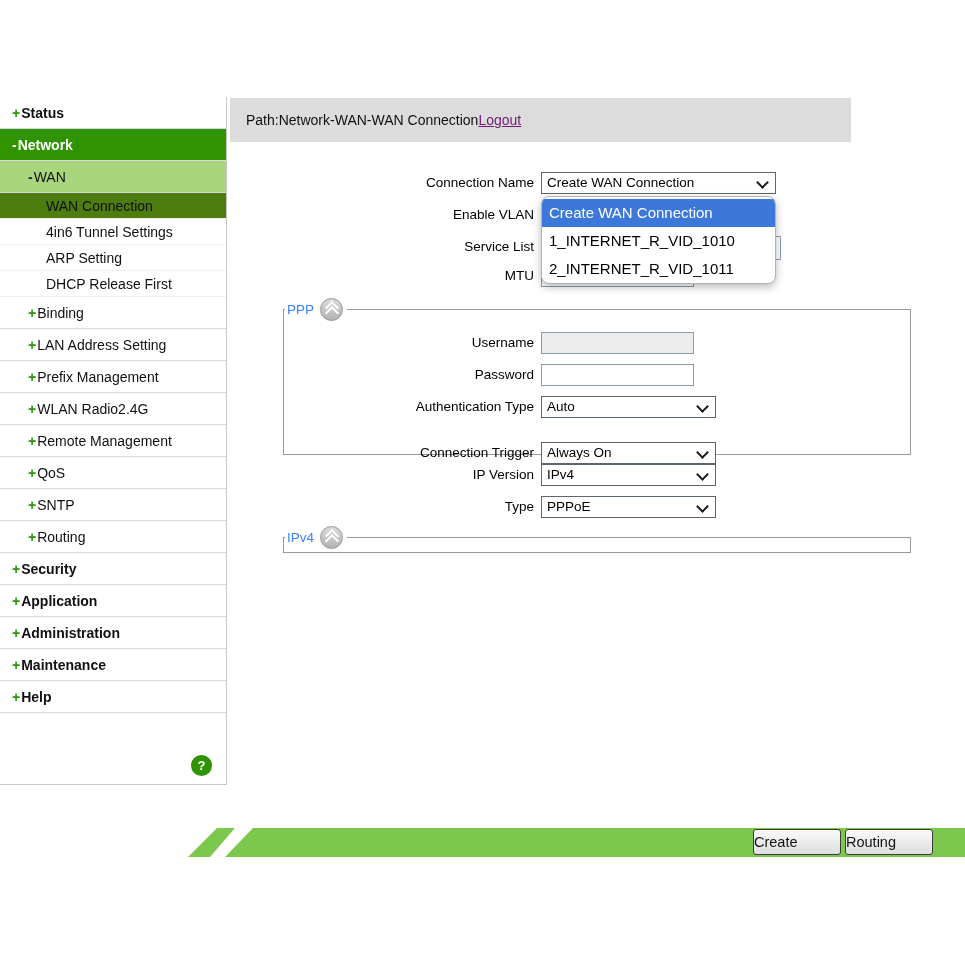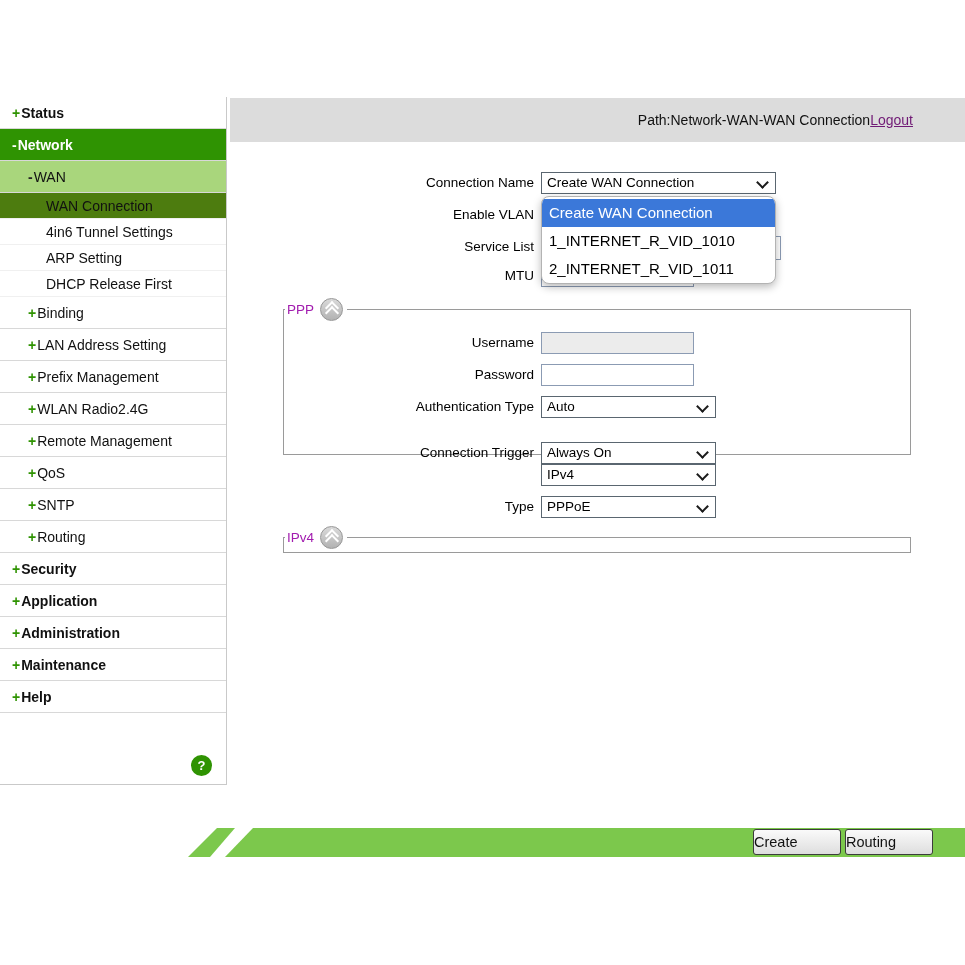--- a/index.html
+++ b/index.html
@@ -17,22 +17,22 @@
   .act1{background:#2f9302;color:#fff;}
   .act1 .plus{color:#fff;}
   .act2{background:#a9d67c;}
   .act2 .plus{color:#222;font-weight:bold;}
   .act3{background:#4d7c0f;}
   .help-btn{position:absolute;right:14px;bottom:8px;width:21px;height:21px;border-radius:50%;
             background:#2f9302;color:#fff;font-size:13px;font-weight:bold;text-align:center;
             line-height:21px;cursor:pointer;}
 
   
-  .topbar{position:absolute;left:230px;top:98px;width:735px;height:44px;background:#dcdcdc;
-          display:flex;align-items:center;justify-content:flex-end;box-sizing:border-box;
+  .topbar{position:absolute;left:230px;top:98px;width:621px;height:44px;background:#dcdcdc;
+          display:flex;align-items:center;justify-content:flex-start;box-sizing:border-box;
           padding:0 52px 0 16px;font-size:14px;}
   .logout{text-decoration:underline;color:#701a75;cursor:pointer;}
 
   
   .frow{position:absolute;left:228px;width:737px;height:22px;}
   .flabel{position:absolute;left:0;width:306px;top:0;height:22px;line-height:22px;
           text-align:right;font-size:13.5px;color:#000;}
   .sel{position:absolute;left:313px;top:0;height:22px;background:#fff;border:1px solid #5a6670;
        box-sizing:border-box;font-size:13.5px;line-height:20px;padding-left:5px;color:#000;cursor:pointer;}
   .sel .chev{position:absolute;right:8px;top:5px;width:7px;height:7px;
@@ -43,21 +43,21 @@
   .inp.dis{background:#ececec;}
   .svc-box{position:absolute;left:313px;top:0;width:240px;height:24px;border:1px solid #8b9bb3;
            background:#fff;box-sizing:border-box;}
   .chk{position:absolute;left:316px;top:4px;width:13px;height:13px;border:1px solid #767676;background:#fff;}
 
   
   .fs{position:absolute;border:1px solid #9a9a9a;box-sizing:border-box;}
   .fs-ppp{left:283px;top:309px;width:628px;height:146px;}
   .fs-ipv4{left:283px;top:537px;width:628px;height:16px;}
   .legend{position:absolute;top:-13px;left:1px;height:25px;background:#fff;display:flex;
-          align-items:center;gap:6px;padding:0 4px 0 2px;font-size:13.5px;color:#a21caf;}
+          align-items:center;gap:6px;padding:0 4px 0 2px;font-size:13.5px;color:#3b82f6;}
   .circ{width:23px;height:23px;border-radius:50%;border:1px solid #979797;box-sizing:border-box;
         background:linear-gradient(180deg,#dadada 0%,#b2b2b2 100%);position:relative;cursor:pointer;}
   .cv{position:absolute;left:6px;width:8px;height:8px;border-top:2.5px solid #fff;
       border-left:2.5px solid #fff;transform:rotate(45deg);}
   .cv1{top:4px;} .cv2{top:9px;}
 
   
   .popup{position:absolute;left:541px;top:196px;width:235px;height:88px;background:#fff;
          border:1px solid #b3b3b3;border-radius:8px;box-shadow:0 3px 9px rgba(0,0,0,.28);
          overflow:hidden;z-index:10;padding:2px 0;box-sizing:border-box;}
@@ -217,20 +217,21 @@
 
   <div class="frow" style="top:442px">
     <span class="flabel">Connection Trigger</span>
     <div class="sel w175">
       <span>Always On</span>
       <span class="chev"></span>
     </div>
   </div>
 
   <div class="frow" style="top:464px">
+    <span class="flabel">IP Version</span>
     <div class="sel w175">
       <span>IPv4</span>
       <span class="chev"></span>
     </div>
   </div>
 
   <div class="frow" style="top:496px">
     <span class="flabel">Type</span>
     <div class="sel w175">
       <span>PPPoE</span>

